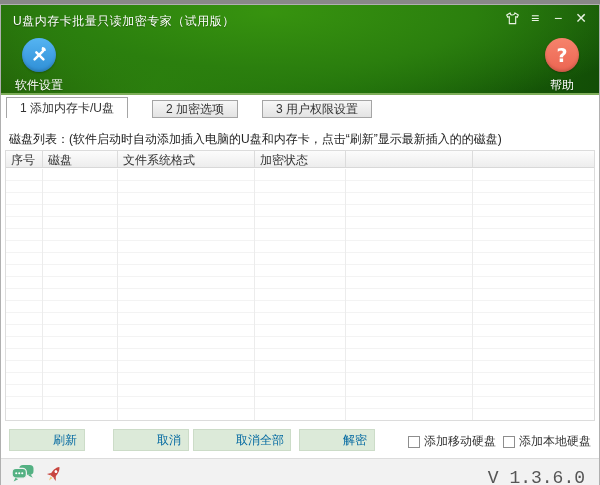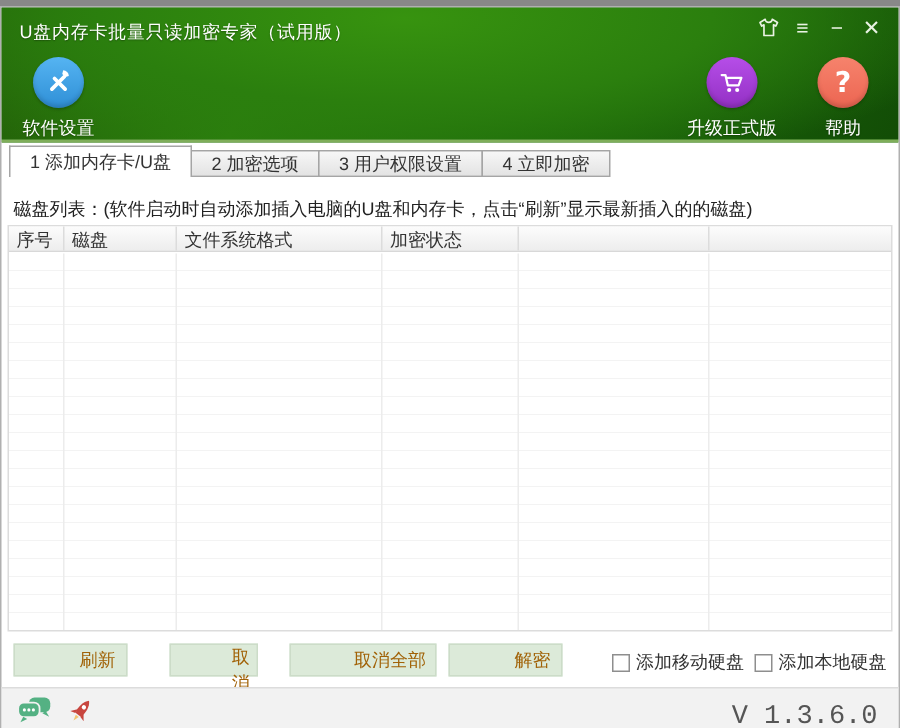--- a/index.html
+++ b/index.html
@@ -35,21 +35,21 @@
   .circle{
     width:34px;height:34px;border-radius:50%;display:flex;align-items:center;justify-content:center;
     box-shadow:inset 0 -2px 3px rgba(0,0,0,.15), 0 1px 2px rgba(0,0,0,.25);
   }
   .circle.blue{background:linear-gradient(#55b4f2,#2f8fd6);}
   .circle.purple{background:linear-gradient(#b64ee8,#9330c4);}
   .circle.orange{background:linear-gradient(#f6836c,#ec6552);}
   .circle .qmark{color:#fff;font-size:19px;font-weight:bold;font-family:"DejaVu Sans",sans-serif;}
   .tool-label{color:#fff;font-size:12px;white-space:nowrap;text-shadow:0 1px 1px rgba(0,0,0,.3);}
   
-  .tabstrip{position:absolute;top:92px;left:5px;height:21px;display:flex;align-items:flex-end;z-index:3;}
+  .tabstrip{position:absolute;top:92px;left:5px;height:21px;display:flex;align-items:flex-end;z-index:3;gap:25px;}
   .tab{
     height:18px;line-height:17px;padding:0 13px;font-size:12px;color:#333;white-space:nowrap;
     background:linear-gradient(#f7f7f7,#e3e3e3);border:1px solid #a5a5a5;margin-left:-1px;cursor:pointer;
   }
   .tab.active{
     height:21px;line-height:20px;background:#fff;border-bottom:none;z-index:4;margin-left:0;
   }
   
   .caption{position:absolute;top:126px;left:8px;font-size:12px;font-weight:normal;color:#222;white-space:nowrap;}
   .table{
@@ -72,27 +72,27 @@
     background:repeating-linear-gradient(to bottom,#ffffff 0 11px,#f3f3f3 11px 12px);
   }
   .vline{position:absolute;top:0;bottom:0;width:1px;background:#ececec;}
   .vline:nth-of-type(1){left:36px;}
   .vline:nth-of-type(2){left:111px;}
   .vline:nth-of-type(3){left:248px;}
   .vline:nth-of-type(4){left:339px;}
   .vline:nth-of-type(5){left:466px;}
   
   .btn{
-    position:absolute;top:424px;height:22px;font-size:12px;color:#a16207;
+    position:absolute;top:424px;height:22px;font-size:12px;color:#0369a1;
     background:#dcead9;border:1px solid #ccdcc8;cursor:pointer;
     font-family:"Liberation Sans","DejaVu Sans",sans-serif;
     padding-left:36px;
   }
   #btn-refresh{left:8px;width:76px;}
-  #btn-cancel{left:112px;width:59px;}
+  #btn-cancel{left:112px;width:76px;}
   #btn-cancel-all{left:192px;width:98px;}
   #btn-decrypt{left:298px;width:76px;}
   .cb{position:absolute;top:428px;display:flex;align-items:center;gap:4px;font-size:12px;color:#333;cursor:pointer;font-family:Liberation Serif, serif;}
   #cb-removable{left:407px;}
   #cb-local{left:502px;}
   .cb .box{width:12px;height:12px;border:1px solid #8e8e8e;background:#fff;}
   
   .footer{
     position:absolute;left:0;right:0;bottom:0;height:30px;background:#f2f2f2;
     border-top:1px solid #dcdcdc;
@@ -125,44 +125,33 @@
       <span class="circle blue">
         <svg width="20" height="20" viewBox="0 0 32 32">
           <rect x="14" y="5" width="4" height="23" rx="2" fill="#fff" transform="rotate(45 16 16)"></rect>
           <rect x="14" y="8" width="4" height="20" rx="2" fill="#fff" transform="rotate(-45 16 16)"></rect>
           <path d="M21 3 a6 6 0 0 1 6 6 l-4 1 -3 -3 z" fill="#fff"></path>
         </svg>
       </span>
       <span class="tool-label">软件设置</span>
     </div>
 
-    <div class="tool tool-upgrade">
-      <span class="circle purple">
-        <svg width="20" height="20" viewBox="0 0 32 32">
-          <path d="M5 8 H9 L11.5 19 H23 L26 11 H10" fill="none" stroke="#fff" stroke-width="2.4" stroke-linejoin="round" stroke-linecap="round"></path>
-          <circle cx="13" cy="24" r="2.2" fill="#fff"></circle>
-          <circle cx="21.5" cy="24" r="2.2" fill="#fff"></circle>
-        </svg>
-      </span>
-      <span class="tool-label">升级正式版</span>
-    </div>
 
     <div class="tool tool-help">
       <span class="circle orange">
         <span class="qmark">?</span>
       </span>
       <span class="tool-label">帮助</span>
     </div>
   </div>
 
   <div class="tabstrip">
     <div class="tab active">1 添加内存卡/U盘</div>
     <div class="tab">2 加密选项</div>
     <div class="tab">3 用户权限设置</div>
-    <div class="tab">4 立即加密</div>
   </div>
 
   <div class="caption">磁盘列表：(软件启动时自动添加插入电脑的U盘和内存卡，点击“刷新”显示最新插入的的磁盘)</div>
 
   <div class="table">
     <div class="thead">
       <div class="th">序号</div>
       <div class="th">磁盘</div>
       <div class="th">文件系统格式</div>
       <div class="th">加密状态</div>

